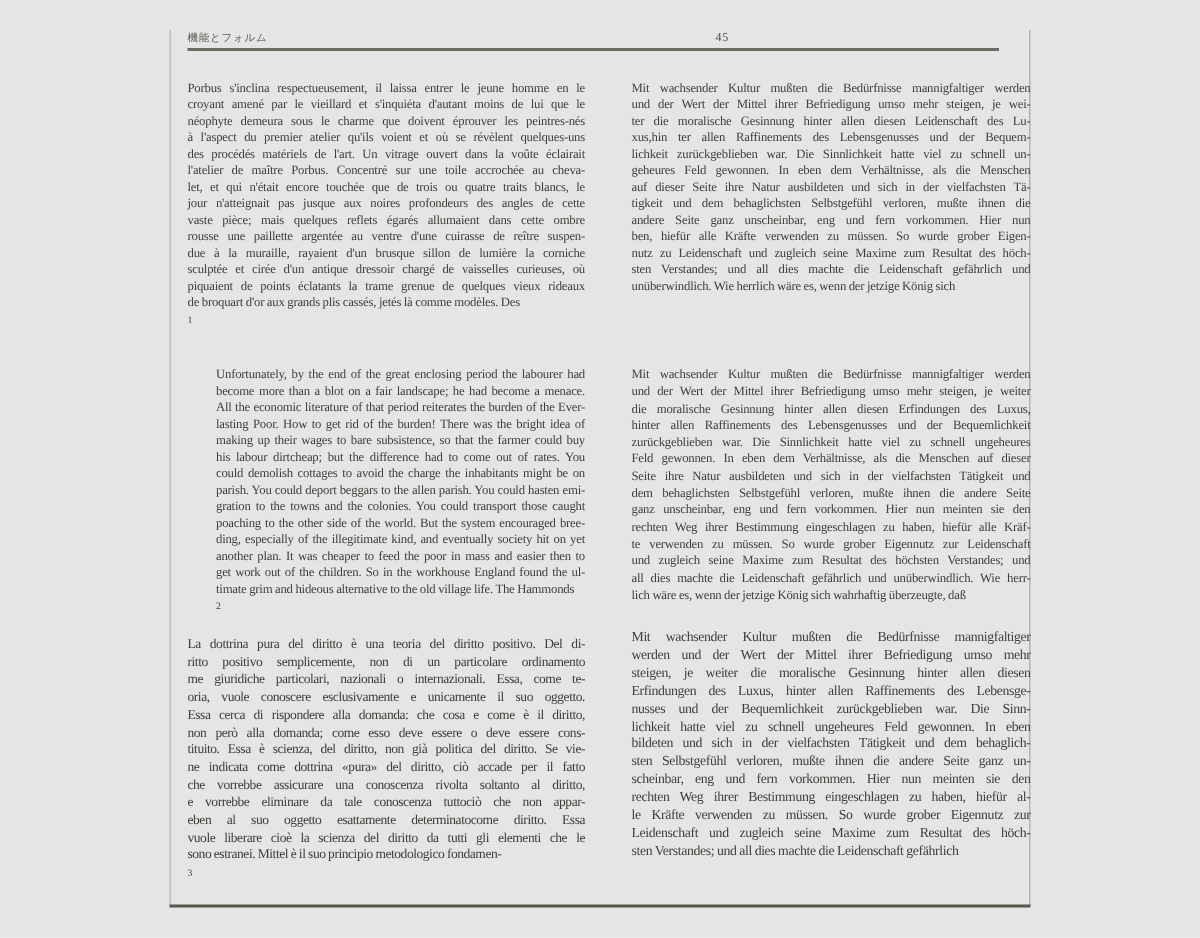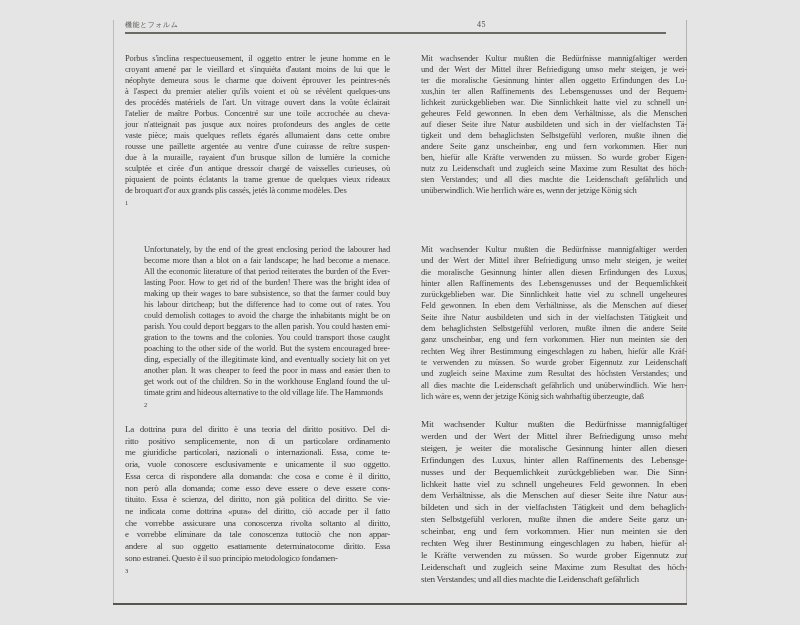--- a/index.html
+++ b/index.html
@@ -64,26 +64,27 @@
   <div class="frame-bottom"></div>
 
   <div class="header">
     <span class="running-title">機能とフォルム</span>
     <span class="page-number">45</span>
   </div>
   <div class="header-rule"></div>
 
   <div class="col col-left" id="col-left">
       <div class="text-block block-french" lang="fr">
-        <div class="jline">Porbus s'inclina respectueusement, il oggetto entrer le jeune homme en le</div>
+        <div class="jline">Porbus s'inclina respectueusement, il laissa entrer le jeune homme en le</div>
         <div class="jline">croyant amené par le vieillard et s'inquiéta d'autant moins de lui que le</div>
         <div class="jline">néophyte demeura sous le charme que doivent éprouver les peintres-nés</div>
         <div class="jline">à l'aspect du premier atelier qu'ils voient et où se révèlent quelques-uns</div>
         <div class="jline">des procédés matériels de l'art. Un vitrage ouvert dans la voûte éclairait</div>
         <div class="jline">l'atelier de maître Porbus. Concentré sur une toile accrochée au cheva-</div>
+        <div class="jline">let, et qui n'était encore touchée que de trois ou quatre traits blancs, le</div>
         <div class="jline">jour n'atteignait pas jusque aux noires profondeurs des angles de cette</div>
         <div class="jline">vaste pièce; mais quelques reflets égarés allumaient dans cette ombre</div>
         <div class="jline">rousse une paillette argentée au ventre d'une cuirasse de reître suspen-</div>
         <div class="jline">due à la muraille, rayaient d'un brusque sillon de lumière la corniche</div>
         <div class="jline">sculptée et cirée d'un antique dressoir chargé de vaisselles curieuses, où</div>
         <div class="jline">piquaient de points éclatants la trame grenue de quelques vieux rideaux</div>
         <div class="jline last">de broquart d'or aux grands plis cassés, jetés là comme modèles. Des</div>
         <div class="footnote">1</div>
       </div>
       <div class="text-block block-english" lang="en">
@@ -107,30 +108,31 @@
         <div class="jline">La dottrina pura del diritto è una teoria del diritto positivo. Del di-</div>
         <div class="jline">ritto positivo semplicemente, non di un particolare ordinamento</div>
         <div class="jline">me giuridiche particolari, nazionali o internazionali. Essa, come te-</div>
         <div class="jline">oria, vuole conoscere esclusivamente e unicamente il suo oggetto.</div>
         <div class="jline">Essa cerca di rispondere alla domanda: che cosa e come è il diritto,</div>
         <div class="jline">non però alla domanda; come esso deve essere o deve essere cons-</div>
         <div class="jline">tituito. Essa è scienza, del diritto, non già politica del diritto. Se vie-</div>
         <div class="jline">ne indicata come dottrina «pura» del diritto, ciò accade per il fatto</div>
         <div class="jline">che vorrebbe assicurare una conoscenza rivolta soltanto al diritto,</div>
         <div class="jline">e vorrebbe eliminare da tale conoscenza tuttociò che non appar-</div>
-        <div class="jline">andere al suo oggetto esattamente determinatocome diritto. Essa</div>
-        <div class="jline last">sono estranei. Questo è il suo principio metodologico fondamen-</div>
+        <div class="jline">eben al suo oggetto esattamente determinatocome diritto. Essa</div>
+        <div class="jline">vuole liberare cioè la scienza del diritto da tutti gli elementi che le</div>
+        <div class="jline last">sono estranei. Mittel è il suo principio metodologico fondamen-</div>
         <div class="footnote">3</div>
       </div>
     </div>
   <div class="col col-right" id="col-right">
       <div class="text-block block-german-1" lang="de">
         <div class="jline">Mit wachsender Kultur mußten die Bedürfnisse mannigfaltiger werden</div>
         <div class="jline">und der Wert der Mittel ihrer Befriedigung umso mehr steigen, je wei-</div>
-        <div class="jline">ter die moralische Gesinnung hinter allen oggetto Erfindungen des Lu-</div>
+        <div class="jline">ter die moralische Gesinnung hinter allen diesen Leidenschaft des Lu-</div>
         <div class="jline">xus,hin ter allen Raffinements des Lebensgenusses und der Bequem-</div>
         <div class="jline">lichkeit zurückgeblieben war. Die Sinnlichkeit hatte viel zu schnell un-</div>
         <div class="jline">geheures Feld gewonnen. In eben dem Verhältnisse, als die Menschen</div>
         <div class="jline">auf dieser Seite ihre Natur ausbildeten und sich in der vielfachsten Tä-</div>
         <div class="jline">tigkeit und dem behaglichsten Selbstgefühl verloren, mußte ihnen die</div>
         <div class="jline">andere Seite ganz unscheinbar, eng und fern vorkommen. Hier nun</div>
         <div class="jline">ben, hiefür alle Kräfte verwenden zu müssen. So wurde grober Eigen-</div>
         <div class="jline">nutz zu Leidenschaft und zugleich seine Maxime zum Resultat des höch-</div>
         <div class="jline">sten Verstandes; und all dies machte die Leidenschaft gefährlich und</div>
         <div class="jline last">unüberwindlich. Wie herrlich wäre es, wenn der jetzige König sich</div>
@@ -151,21 +153,20 @@
         <div class="jline">all dies machte die Leidenschaft gefährlich und unüberwindlich. Wie herr-</div>
         <div class="jline last">lich wäre es, wenn der jetzige König sich wahrhaftig überzeugte, daß</div>
       </div>
       <div class="text-block block-german-3" lang="de">
         <div class="jline">Mit wachsender Kultur mußten die Bedürfnisse mannigfaltiger</div>
         <div class="jline">werden und der Wert der Mittel ihrer Befriedigung umso mehr</div>
         <div class="jline">steigen, je weiter die moralische Gesinnung hinter allen diesen</div>
         <div class="jline">Erfindungen des Luxus, hinter allen Raffinements des Lebensge-</div>
         <div class="jline">nusses und der Bequemlichkeit zurückgeblieben war. Die Sinn-</div>
         <div class="jline">lichkeit hatte viel zu schnell ungeheures Feld gewonnen. In eben</div>
-        <div class="jline">dem Verhältnisse, als die Menschen auf dieser Seite ihre Natur aus-</div>
         <div class="jline">bildeten und sich in der vielfachsten Tätigkeit und dem behaglich-</div>
         <div class="jline">sten Selbstgefühl verloren, mußte ihnen die andere Seite ganz un-</div>
         <div class="jline">scheinbar, eng und fern vorkommen. Hier nun meinten sie den</div>
         <div class="jline">rechten Weg ihrer Bestimmung eingeschlagen zu haben, hiefür al-</div>
         <div class="jline">le Kräfte verwenden zu müssen. So wurde grober Eigennutz zur</div>
         <div class="jline">Leidenschaft und zugleich seine Maxime zum Resultat des höch-</div>
         <div class="jline last">sten Verstandes; und all dies machte die Leidenschaft gefährlich</div>
       </div>
     </div>
 </div>

